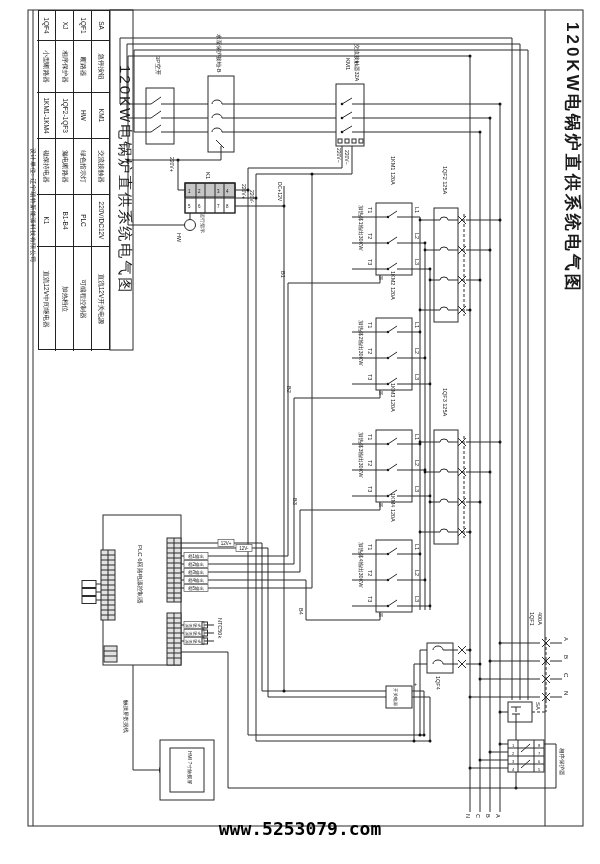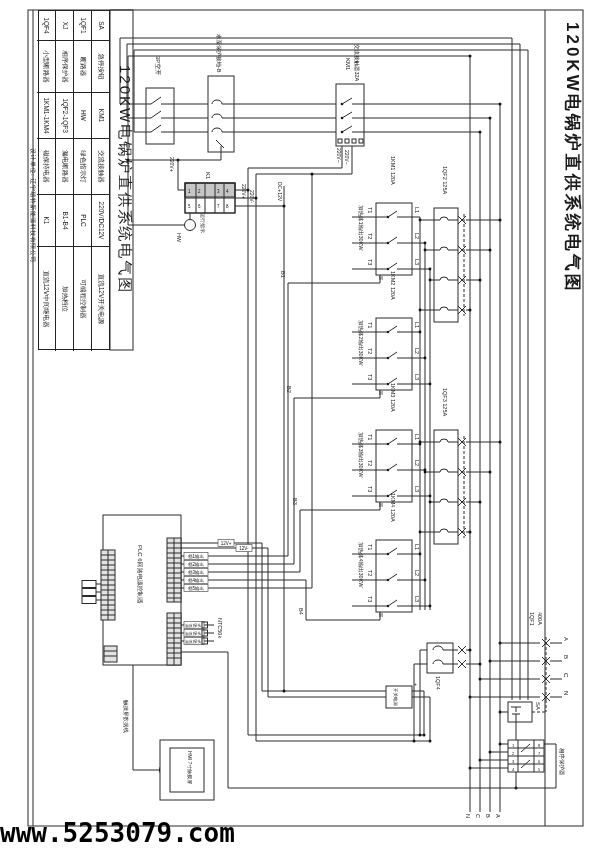--- a/index.html
+++ b/index.html
@@ -13,22 +13,22 @@
      transform:rotate(90deg) translate(0,-72px);
      display:grid;grid-template-columns:30px 52px 46px 56px 52px 104px;grid-auto-rows:18px;
      border:1px solid #222;box-sizing:border-box;background:#fff}
   .legend-inner .c{border-right:1px solid #222;border-bottom:1px solid #222;font-size:6.5px;
      display:flex;align-items:center;justify-content:center;text-align:center;overflow:hidden;line-height:1}
   .legend-inner .c:nth-child(6n){border-right:none}
   .legend-inner .c:nth-child(n+19){border-bottom:none}
   .side-title{font-size:15px;letter-spacing:2px;text-align:center}
   .big-title{font-size:17px;font-weight:bold;letter-spacing:3px}
   .designer{font-size:6px;letter-spacing:.5px}
-  .watermark{position:absolute;left:0;right:0;top:818px;text-align:left;
-     font-family:"DejaVu Sans Mono",monospace;font-weight:bold;font-size:26px;color:#000;letter-spacing:0}
+  .watermark{position:absolute;left:0;right:0;top:818px;text-align:center;
+     font-family:"DejaVu Sans Mono",monospace;font-weight:bold;font-size:18px;color:#000;letter-spacing:0}
   svg{position:absolute;left:0;top:0}
   svg line,svg path,svg polyline{stroke:#2b2b2b;stroke-width:1;fill:none}
   svg rect{stroke:#2b2b2b;stroke-width:1;fill:none}
   svg .wbox{fill:#fff}
   svg .shade{fill:#c6c6c6}
   svg .ltshade{fill:#e2e2e2}
   svg .tag{fill:#fff;stroke:#555;stroke-width:.7}
   svg .dash{stroke-dasharray:3,2}
   svg circle.dot{fill:#111;stroke:none}
   svg circle.lamp{fill:#fff;stroke:#2b2b2b}

